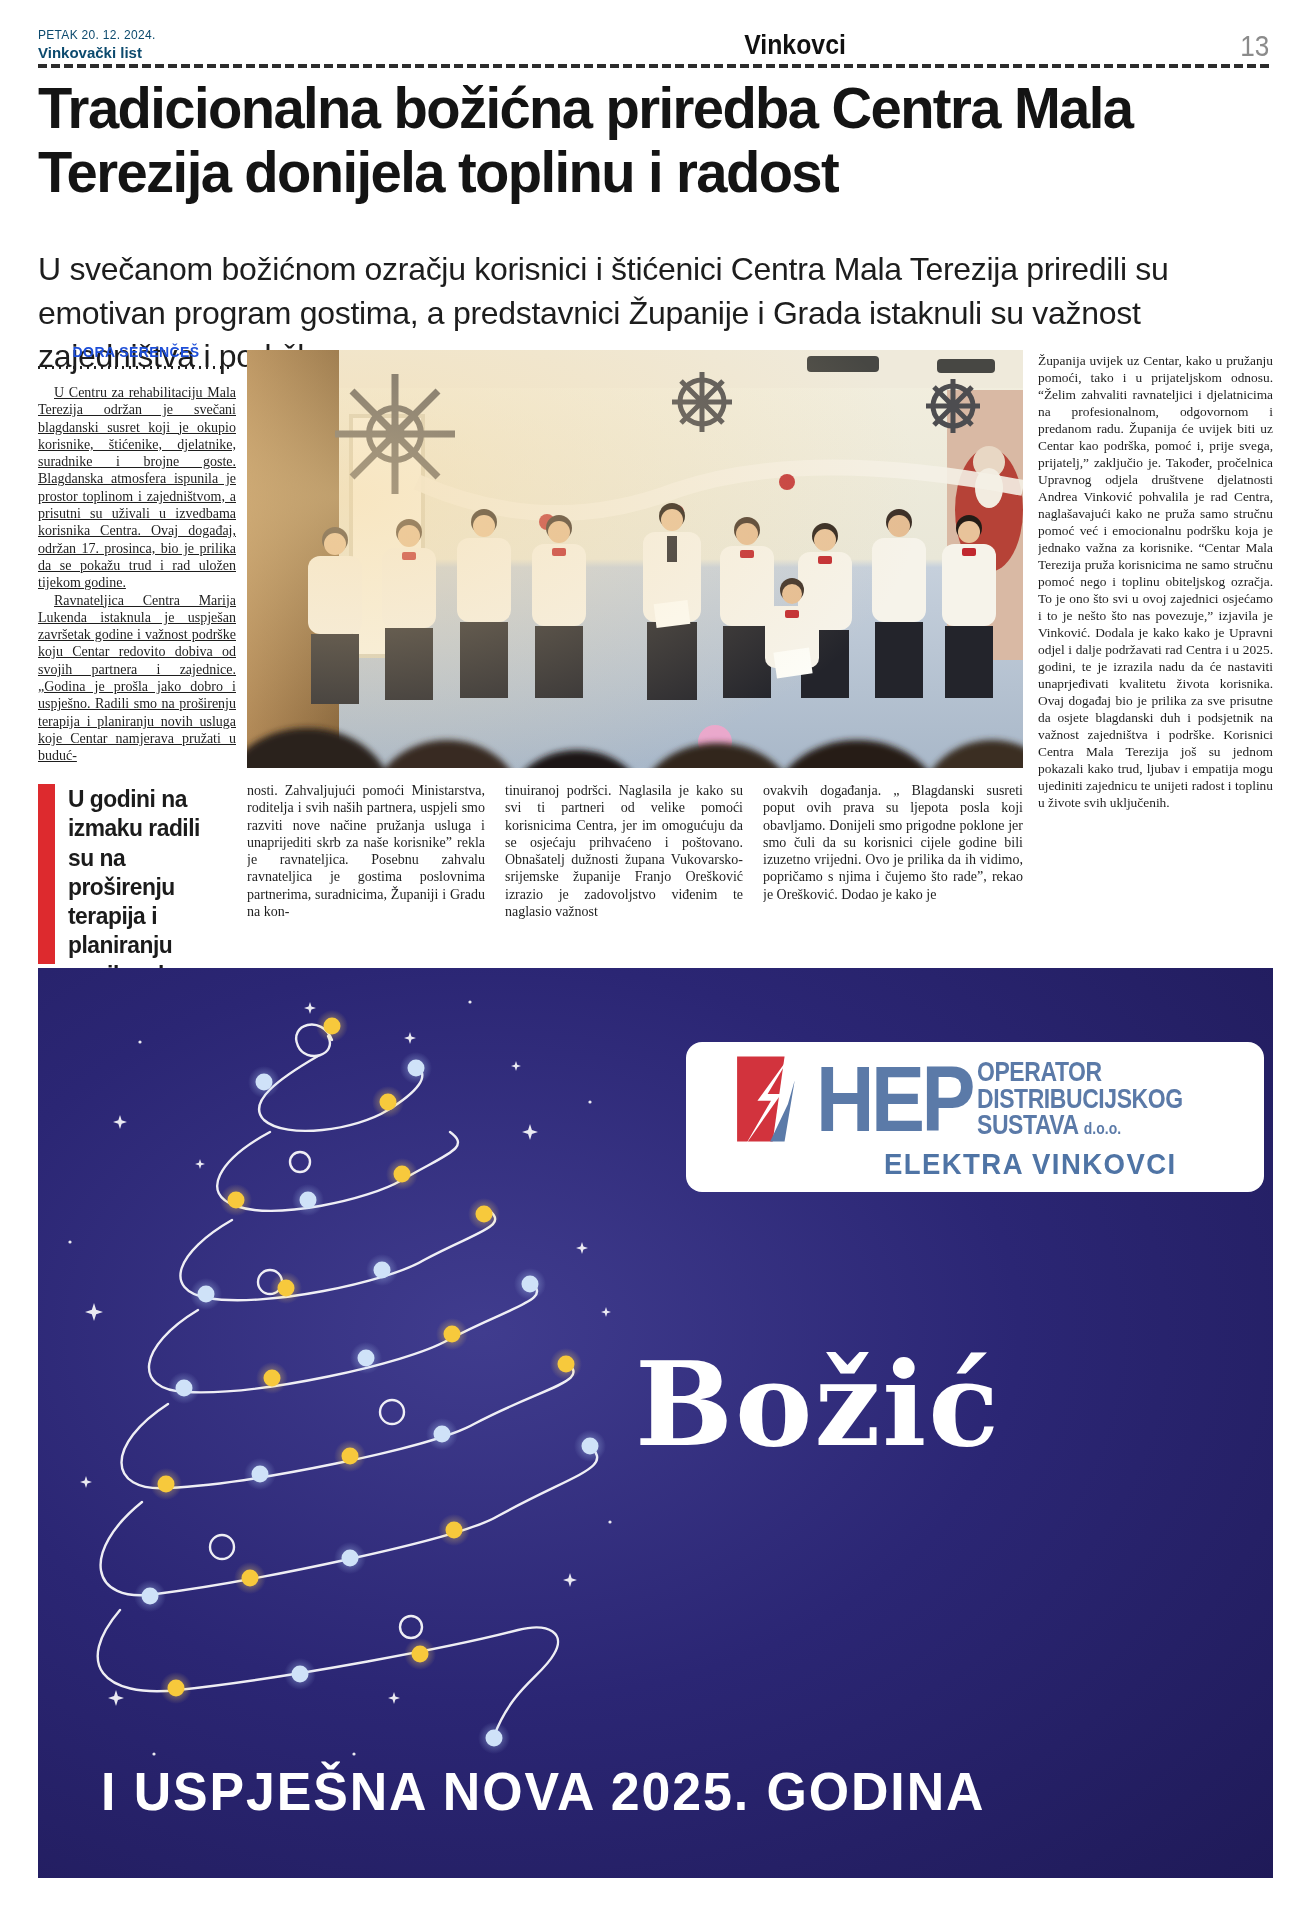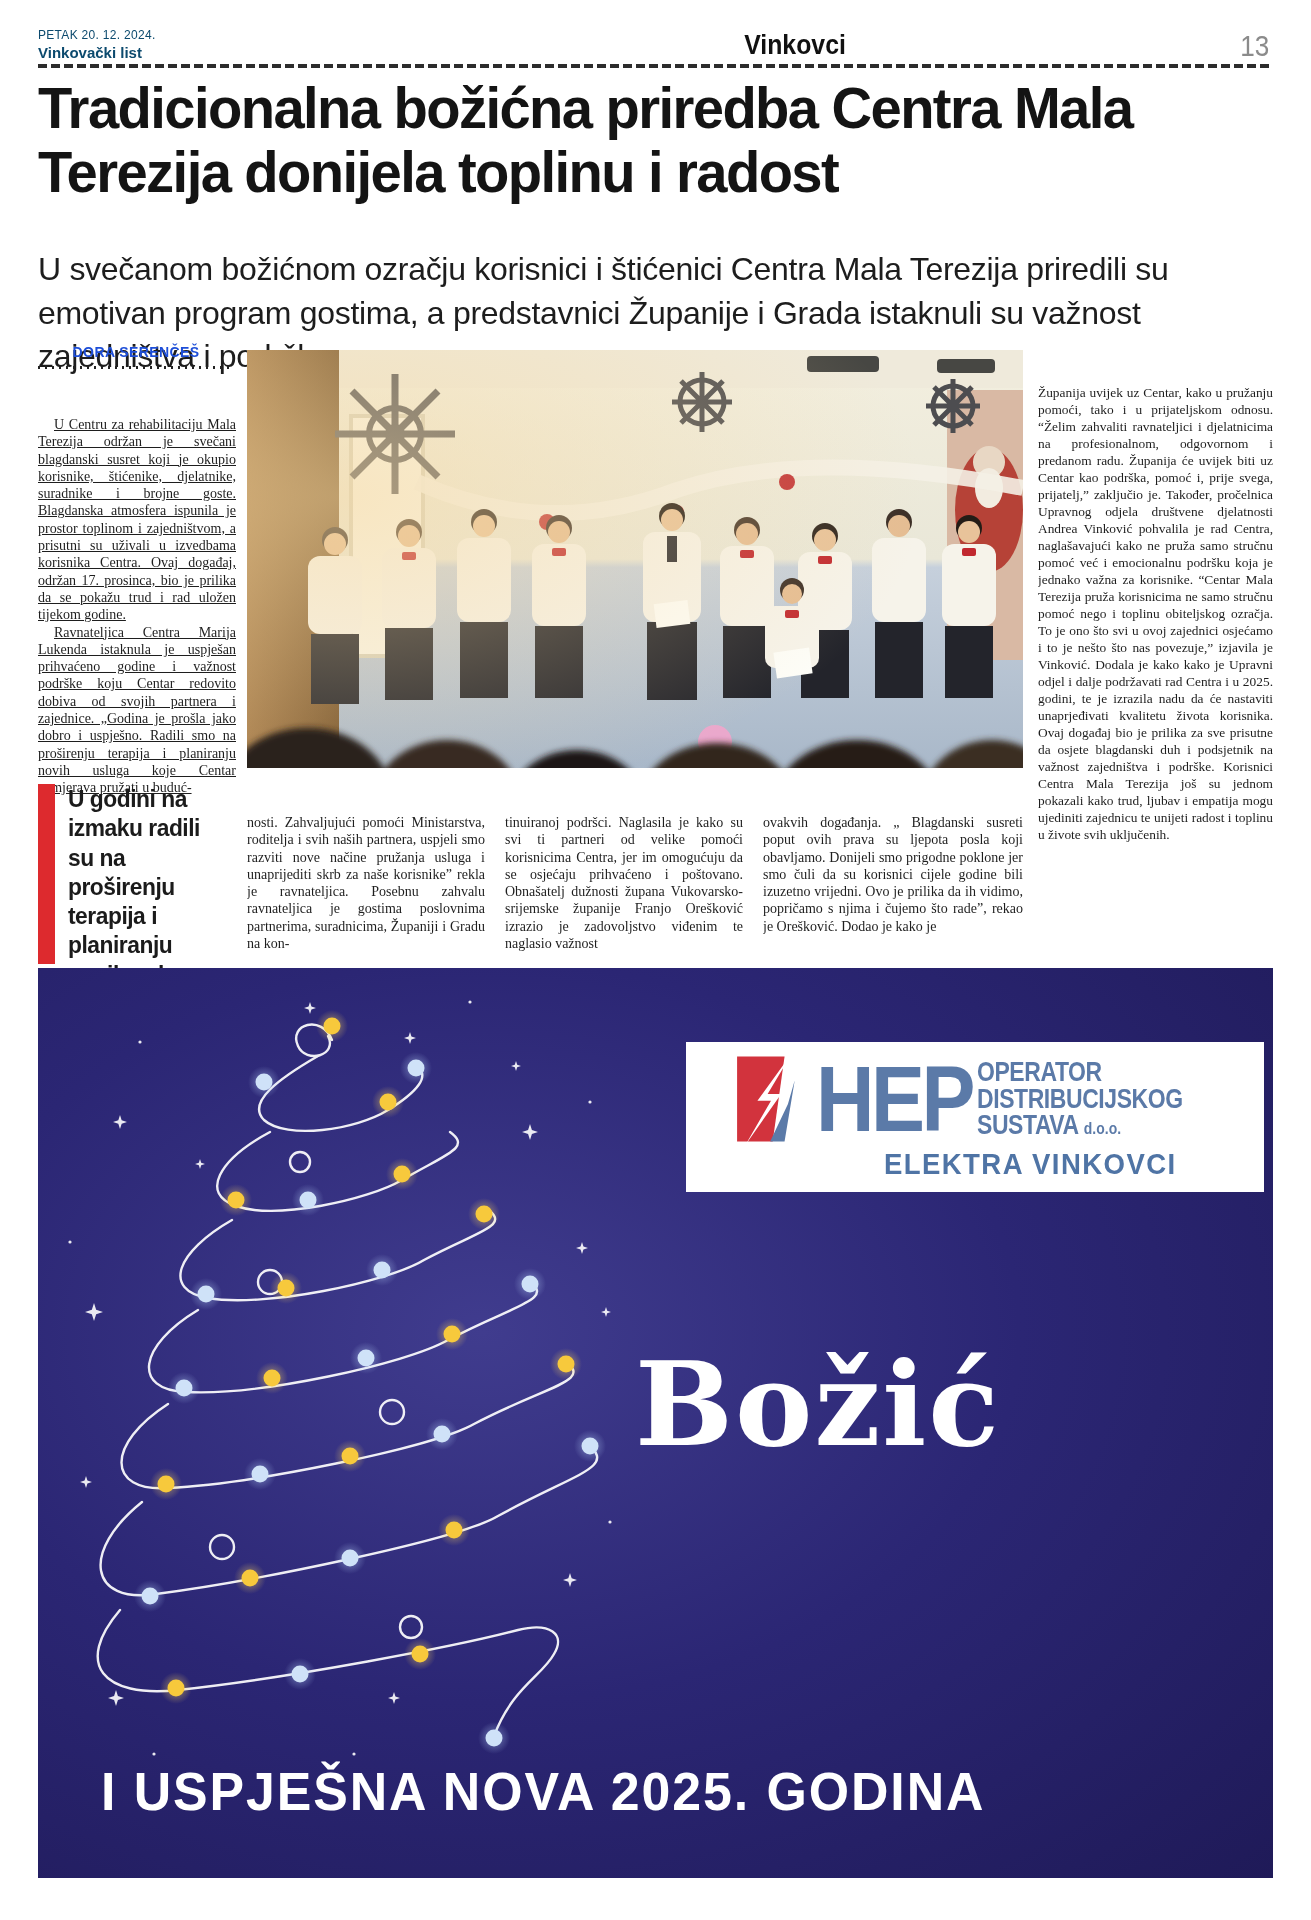--- a/index.html
+++ b/index.html
@@ -21,21 +21,21 @@
   .headline{left:38px;top:76px;width:1235px;font-family:"Liberation Sans",sans-serif;
             font-size:57px;line-height:1.13;font-weight:800;letter-spacing:-1.6px;color:#141414;transform:scaleX(.985);transform-origin:left top;}
   .subheadline{left:38px;top:248px;width:1235px;font-family:Liberation Sans, sans-serif;
                font-size:32px;line-height:1.36;font-weight:400;letter-spacing:-.3px;color:#1d1d1d;}
   .byline{left:38px;top:344px;width:196px;text-align:center;font-family:"Liberation Sans",sans-serif;
           font-size:14px;font-weight:700;letter-spacing:.4px;color:#1d4ed8;}
   .byline-rule{left:38px;top:366px;width:196px;height:3px;
                background:repeating-linear-gradient(90deg,#222 0 2px,transparent 2px 7px);}
 
   
-  .bodycol{font-size:14px;line-height:17.3px;text-align:justify;color:#1e1e1e;margin-top:32px;}
+  .bodycol{font-size:14px;line-height:17.3px;text-align:justify;color:#1e1e1e;}
   .bodycol p{margin:0;}
   .bodycol p.indent{text-indent:16px;text-decoration:underline;}
   .col1{left:38px;top:384px;width:198px;height:392px;overflow:hidden;}
   .col2{left:247px;top:782px;width:238px;height:192px;overflow:hidden;}
   .col3{left:505px;top:782px;width:238px;height:192px;overflow:hidden;}
   .col4{left:763px;top:782px;width:260px;height:192px;overflow:hidden;}
   .col5{left:1038px;top:352px;width:235px;height:622px;overflow:hidden;font-size:13.4px;line-height:17px;}
 
   
   .pullquote{left:38px;top:784px;width:200px;height:180px;display:flex;}
@@ -44,21 +44,21 @@
            line-height:1.22;letter-spacing:-.5px;color:#1b1b1b;transform:scaleX(.95);transform-origin:left top;width:178px;}
 
   
   .photo{left:247px;top:350px;width:776px;height:418px;overflow:hidden;background:#ddd;}
   .photo svg{display:block;}
 
   
   .ad{left:38px;top:968px;width:1235px;height:910px;overflow:hidden;
       background:radial-gradient(ellipse at 36% 40%, #403c8e 0%, #2b2674 48%, #1f1a58 100%);}
   .tree{position:absolute;left:12px;top:14px;width:580px;height:810px;}
-  .hep-box{position:absolute;left:648px;top:74px;width:578px;height:150px;background:#ffffff;border-radius:0;
+  .hep-box{position:absolute;left:648px;top:74px;width:578px;height:150px;background:#ffffff;border-radius:16px;
            padding:10px 0 0 46px;box-sizing:border-box;}
   .hep-row{display:flex;align-items:center;height:94px;}
   .hep-word{font-family:"Liberation Sans",sans-serif;font-weight:800;font-size:92px;line-height:86px;
             color:#5b7aa8;letter-spacing:-4px;transform:scaleX(.88);transform-origin:left center;margin-left:6px;}
   .hep-stack{font-family:"Liberation Sans",sans-serif;font-weight:700;font-size:28px;line-height:.96;
              color:#5b7aa8;transform:scaleX(.82);transform-origin:left center;margin-left:-16px;letter-spacing:-.5px;}
   .hep-stack .doo{font-size:17px;font-weight:700;letter-spacing:0;}
   .hep-sub{font-family:"Liberation Sans",sans-serif;font-weight:700;font-size:29px;color:#4f74a5;
            letter-spacing:1.5px;text-align:center;padding-left:96px;margin-top:2px;transform:scaleX(.95);transform-origin:left center;}
   .greeting{position:absolute;left:430px;top:372px;width:700px;text-align:center;color:#ffffff;
@@ -78,21 +78,21 @@
   <div class="abs mast-page">13</div>
   <div class="abs mast-rule"></div>
 
   <h1 class="abs headline" style="margin:0">Tradicionalna božićna priredba Centra Mala Terezija donijela toplinu i radost</h1>
   <div class="abs subheadline">U svečanom božićnom ozračju korisnici i štićenici Centra Mala Terezija priredili su emotivan program gostima, a predstavnici Županije i Grada istaknuli su važnost zajedništva i podrške</div>
   <div class="abs byline">DORA SERENČEŠ</div>
   <div class="abs byline-rule"></div>
 
   <div class="abs bodycol col1">
     <p class="indent">U Centru za rehabilitaciju Mala Terezija održan je svečani blagdanski susret koji je okupio korisnike, štićenike, djelatnike, suradnike i brojne goste. Blagdanska atmosfera ispunila je prostor toplinom i zajedništvom, a prisutni su uživali u izvedbama korisnika Centra. Ovaj događaj, održan 17. prosinca, bio je prilika da se pokažu trud i rad uložen tijekom godine.</p>
-    <p class="indent">Ravnateljica Centra Marija Lukenda istaknula je uspješan prihvaćeno godine i važnost podrške koju Centar redovito dobiva od svojih partnera i zajednice. „Godina je prošla jako dobro i uspješno. Radili smo na proširenju terapija i planiranju novih usluga koje Centar namjerava pružati u buduć-</p>
+    <p class="indent">Ravnateljica Centra Marija Lukenda istaknula je uspješan završetak godine i važnost podrške koju Centar redovito dobiva od svojih partnera i zajednice. „Godina je prošla jako dobro i uspješno. Radili smo na proširenju terapija i planiranju novih usluga koje Centar namjerava pružati u buduć-</p>
   </div>
 
   <div class="abs pullquote">
     <div class="pq-bar"></div>
     <div class="pq-text">U godini na izmaku radili su na proširenju terapija i planiranju novih usluga Centra</div>
   </div>
 
   <div class="abs photo">
     <svg width="776" height="418" viewBox="0 0 776 418" preserveAspectRatio="none">
       <defs>

